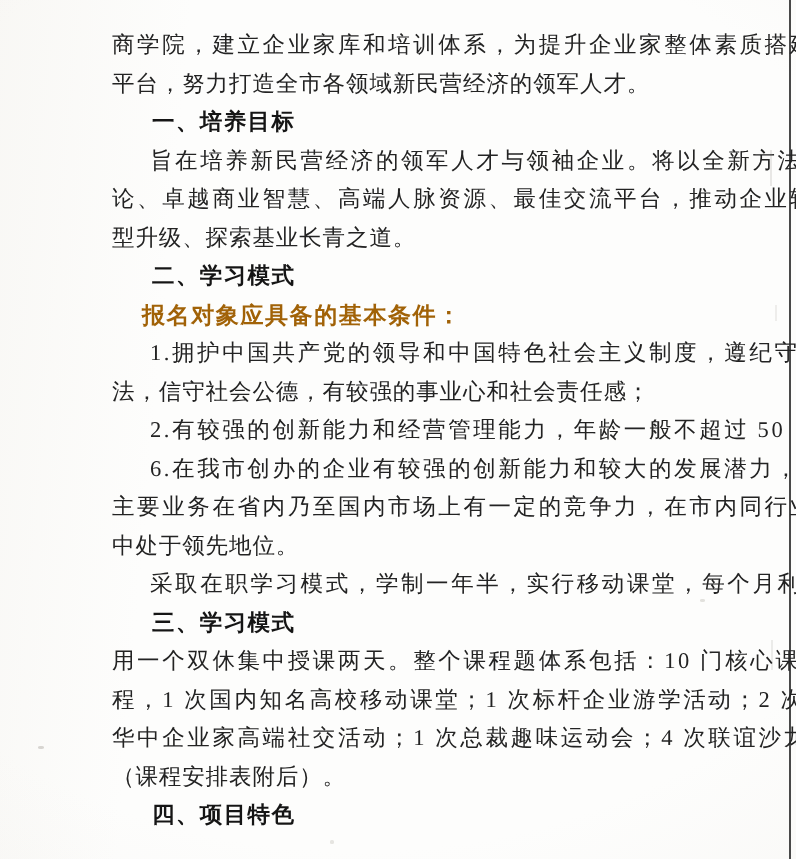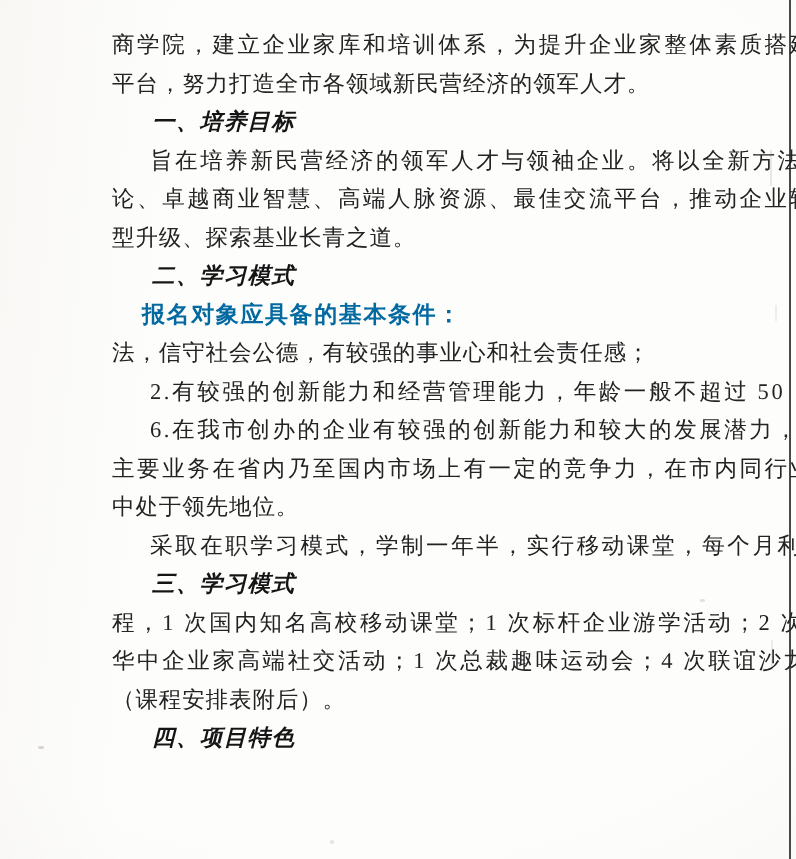--- a/index.html
+++ b/index.html
@@ -74,30 +74,29 @@
   .body-line.wide   { letter-spacing: 2.6px; }
 
   
   .heading-line {
     font-family: "Liberation Sans", "DejaVu Sans", sans-serif;
     font-size: 22.5px;
     font-weight: 700;
     letter-spacing: 1.4px;
     color: #151515;
     padding-left: 40px;
-    font-style: italic;
   }
 
   
   .subheading-line {
-    font-family: Liberation Serif, serif;
+    font-family: Liberation Sans, sans-serif;
     font-size: 23px;
     font-weight: 700;
     letter-spacing: 1.6px;
-    color: #0369a1;
+    color: #a16207;
     padding-left: 30px;
   }
 
   
   .line { text-rendering: geometricPrecision; }
 </style>
 </head>
 <body>
 
 <div id="page">
@@ -115,27 +114,29 @@
 
   <div id="text-column">
     <div class="line body-line wide">商学院，建立企业家库和培训体系，为提升企业家整体素质搭建</div>
     <div class="line body-line">平台，努力打造全市各领域新民营经济的领军人才。</div>
     <div class="line heading-line">一、培养目标</div>
     <div class="line body-line indent wide">旨在培养新民营经济的领军人才与领袖企业。将以全新方法</div>
     <div class="line body-line wide">论、卓越商业智慧、高端人脉资源、最佳交流平台，推动企业转</div>
     <div class="line body-line">型升级、探索基业长青之道。</div>
     <div class="line heading-line">二、学习模式</div>
     <div class="line subheading-line">报名对象应具备的基本条件：</div>
+    <div class="line body-line indent wide">1.拥护中国共产党的领导和中国特色社会主义制度，遵纪守</div>
     <div class="line body-line">法，信守社会公德，有较强的事业心和社会责任感；</div>
     <div class="line body-line indent wide">2.有较强的创新能力和经营管理能力，年龄一般不超过 50</div>
     <div class="line body-line indent wide">6.在我市创办的企业有较强的创新能力和较大的发展潜力，</div>
     <div class="line body-line wide">主要业务在省内乃至国内市场上有一定的竞争力，在市内同行业</div>
     <div class="line body-line">中处于领先地位。</div>
     <div class="line body-line indent wide">采取在职学习模式，学制一年半，实行移动课堂，每个月利</div>
     <div class="line heading-line">三、学习模式</div>
+    <div class="line body-line wide">用一个双休集中授课两天。整个课程题体系包括：10 门核心课</div>
     <div class="line body-line wide">程，1 次国内知名高校移动课堂；1 次标杆企业游学活动；2 次</div>
     <div class="line body-line wide">华中企业家高端社交活动；1 次总裁趣味运动会；4 次联谊沙龙</div>
     <div class="line body-line">（课程安排表附后）。</div>
     <div class="line heading-line">四、项目特色</div>
 
   </div>
 
 </div>
 
 </body></html>

